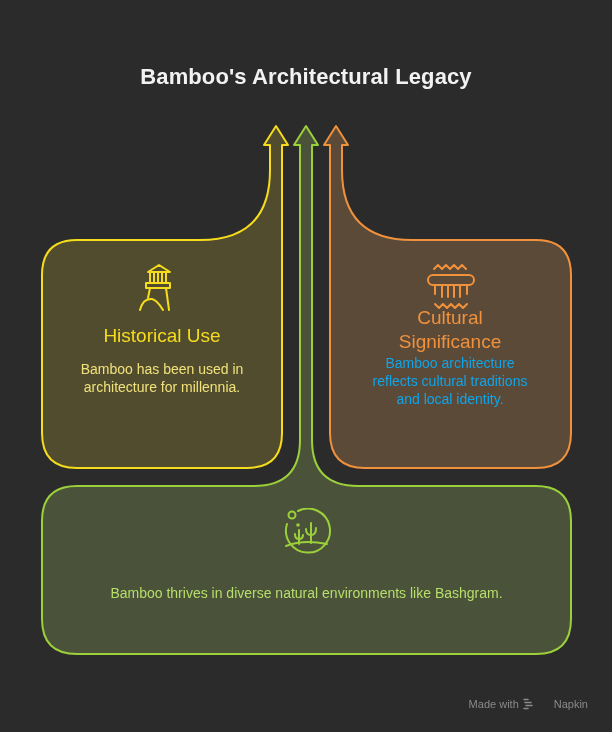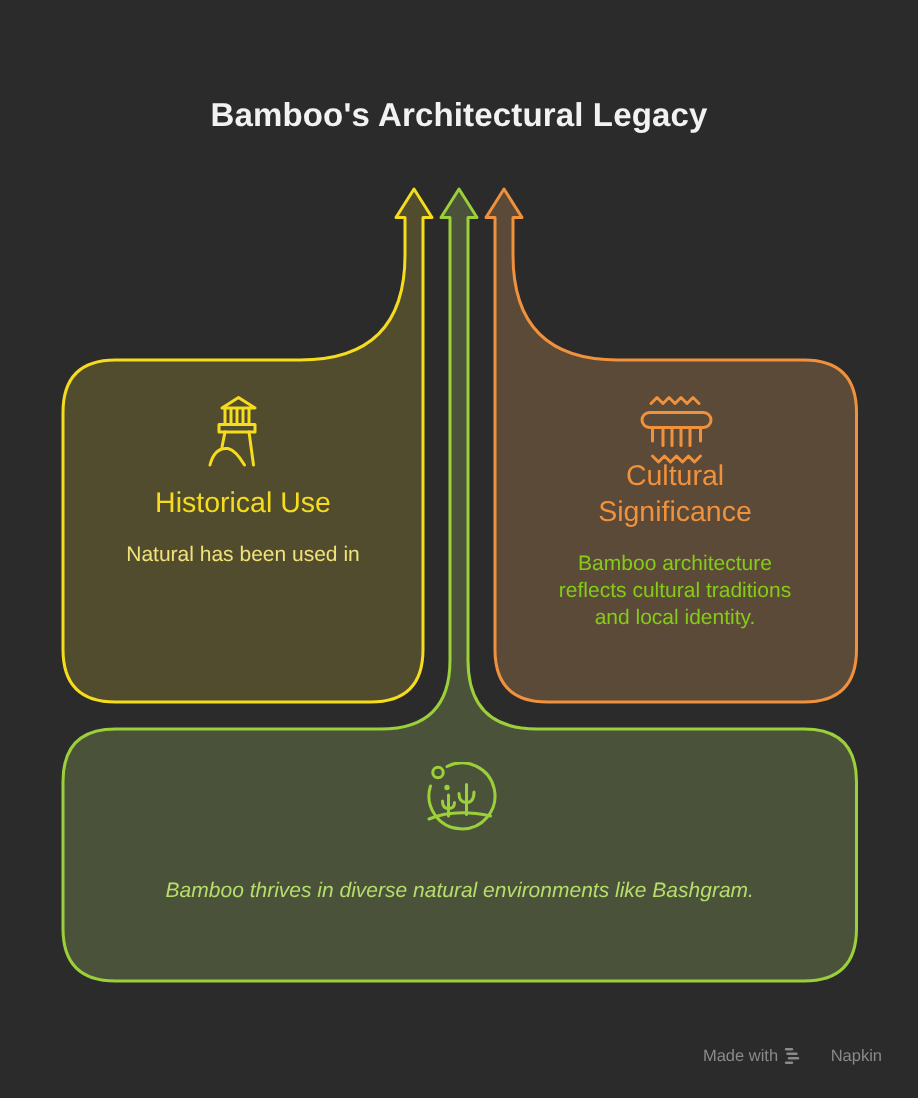--- a/index.html
+++ b/index.html
@@ -58,21 +58,22 @@
     <line x1="28" y1="10" x2="28" y2="20"></line>
     <rect x="8" y="20" width="24" height="5"></rect>
     <line x1="12" y1="25" x2="10" y2="35"></line>
     <line x1="28" y1="25" x2="31" y2="47"></line>
     <path d="M 2 47 Q 5 35 14 36 Q 19 37 25 47"></path>
   </g>
 </svg>
 <div class="card-text" style="left:52px; top:324px; width:220px;">
   <div class="heading" style="color:#f5dc1c;">Historical Use</div>
   <div class="body" style="color:#f0e27a; margin-top:12px;">
-    <div>Natural has been used in</div>
+    <div>Bamboo has been used in</div>
+    <div>architecture for millennia.</div>
   </div>
 </div>
 
 <svg class="icon" style="left:426px; top:263px;" width="50" height="50" viewBox="0 0 50 50">
   <g fill="none" stroke="#f0913c" stroke-width="2" stroke-linecap="round" stroke-linejoin="round">
     <polyline points="8,6 12,2 16,6 20,2 24,6 28,2 32,6 36,2 40,6"></polyline>
     <rect x="2" y="12" width="46" height="10" rx="5"></rect>
     <line x1="9" y1="22" x2="9" y2="31"></line>
     <line x1="16" y1="22" x2="16" y2="34"></line>
     <line x1="22" y1="22" x2="22" y2="34"></line>
@@ -80,41 +81,41 @@
     <line x1="34" y1="22" x2="34" y2="34"></line>
     <line x1="41" y1="22" x2="41" y2="31"></line>
     <polyline points="9,41 13,45 17,41 21,45 25,41 29,45 33,41 37,45 41,41"></polyline>
   </g>
 </svg>
 <div class="card-text" style="left:340px; top:306px; width:220px;">
   <div class="heading" style="color:#f0913c;">
     <div>Cultural</div>
     <div>Significance</div>
   </div>
-  <div class="body" style="color:#84cc16; margin-top:12px;">
+  <div class="body" style="color:#0ea5e9; ">
     <div>Bamboo architecture</div>
     <div>reflects cultural traditions</div>
     <div>and local identity.</div>
   </div>
 </div>
 
 <svg class="icon" style="left:281px; top:508px;" width="52" height="50" viewBox="0 0 52 50">
   <g fill="none" stroke="#9bd03a" stroke-width="2" stroke-linecap="round" stroke-linejoin="round">
     <circle cx="11" cy="7" r="3.5"></circle>
     <path d="M 17 3 A 22 22 0 1 1 6 16"></path>
     <circle cx="17" cy="17" r="0.8" fill="#9bd03a"></circle>
     <path d="M 5 38 Q 22 31 46 36"></path>
     <line x1="18" y1="22" x2="18" y2="36"></line>
     <path d="M 14 26 Q 14 31 18 31 Q 22 31 22 27"></path>
     <line x1="30" y1="15" x2="30" y2="35"></line>
     <path d="M 25 21 Q 25 27 30 27 Q 35 27 35 20"></path>
   </g>
 </svg>
 <div class="card-text" style="left:52px; top:570px; width:509px;">
-  <div class="body" style="color:#b7de6a; margin-top:14px;font-style:italic;">Bamboo thrives in diverse natural environments like Bashgram.</div>
+  <div class="body" style="color:#b7de6a; margin-top:14px;">Bamboo thrives in diverse natural environments like Bashgram.</div>
 </div>
 
 <div class="footer">
   <span>Made with</span>
   <span class="brand">
     <svg width="11" height="12" viewBox="0 0 11 12">
       <g fill="none" stroke="#8a8a8a" stroke-width="1.6" stroke-linecap="round">
         <line x1="1" y1="1.5" x2="5" y2="1.5"></line>
         <line x1="2" y1="4.5" x2="8" y2="4.5"></line>
         <line x1="3" y1="7.5" x2="9" y2="7.5"></line>

